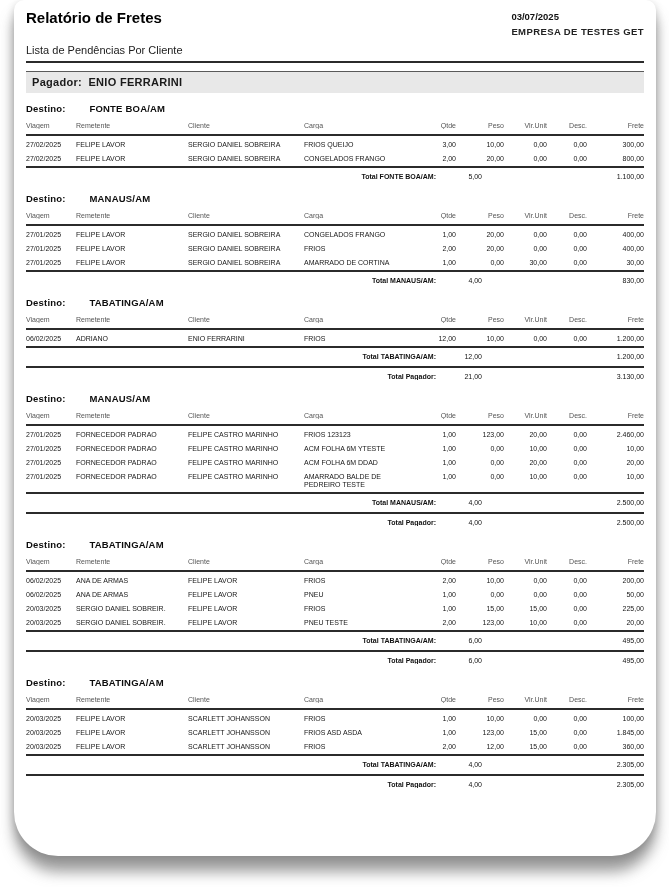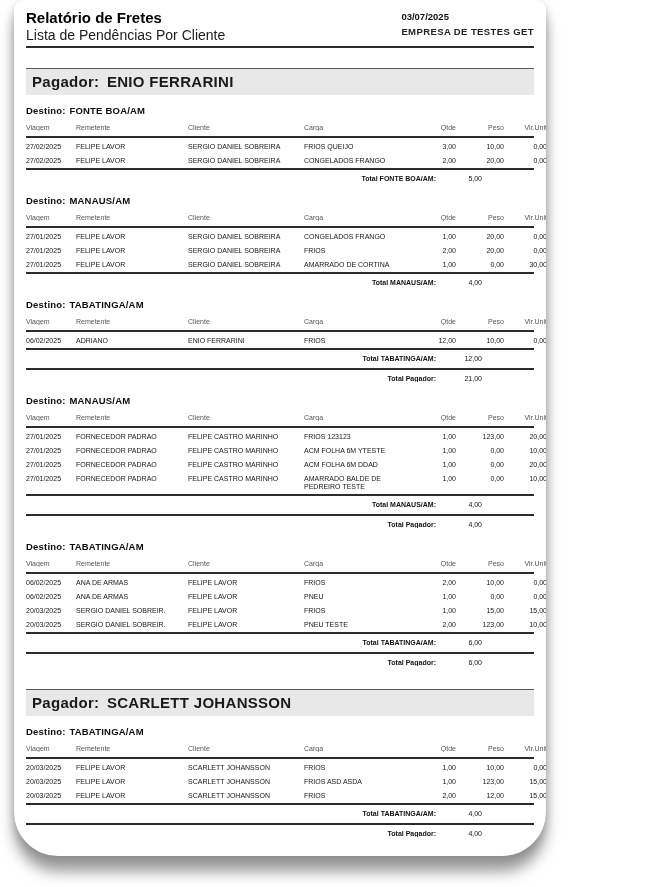--- a/index.html
+++ b/index.html
@@ -4,52 +4,52 @@
 <style>
   * { margin: 0; padding: 0; box-sizing: border-box; }
   html, body { background: #ffffff; }
   body {
     width: 669px; height: 887px;
     font-family: "Liberation Sans", "DejaVu Sans", sans-serif;
     position: relative; overflow: hidden;
   }
   .page {
     position: absolute; left: 14px; top: 0;
-    width: 532px; height: 856px;
+    width: 642px; height: 856px;
     background: #ffffff;
     border-radius: 10px 10px 44px 44px;
     box-shadow: 0 16px 14px rgba(95,95,95,0.6), 0 3px 8px rgba(0,0,0,0.22);
     overflow: hidden;
     padding: 9px 12px 0 12px;
   }
   
   .rpt-header { display: flex; justify-content: space-between; align-items: flex-start; }
   .rpt-title { font-size: 15px; font-weight: bold; color: #000; line-height: 17px; }
-  .rpt-subtitle { font-size: 14px; color: #1c1c1c; margin-top: 4px; line-height: 10px; }
+  .rpt-subtitle { font-size: 11px; color: #1c1c1c; margin-top: 19px; line-height: 10px; }
   .rpt-right { text-align: left; }
   .rpt-date { font-size: 9.5px; font-weight: bold; color: #111; line-height: 12px; margin-top: 2px; }
   .rpt-company { font-size: 9.5px; font-weight: bold; color: #222; letter-spacing: 0.4px; margin-top: 3px; line-height: 11px; }
   .hrule { border-bottom: 2px solid #2b2b2b; margin-top: 6px; }
   
   .band {
-    margin-top: 20px;
+    margin-top: 8px;
     background: #e8e8e8;
     border-top: 1px solid #5a5a5a;
-    font-size: 15px; font-weight: bold; color: #1a1a1a;
+    font-size: 11px; font-weight: bold; color: #1a1a1a;
     letter-spacing: 0.3px;
     padding: 4px 10px 5px 6px;
   }
   .band .name { margin-left: 3px; }
   
   .destino-heading {
     margin-top: 10px;
     font-size: 9.5px; font-weight: bold; color: #0d0d0d;
     letter-spacing: 0.2px; line-height: 11px;
   }
-  .destino-heading .name { margin-left: 1px; }
+  .destino-heading .name { margin-left: 21px; }
   .grid {
     display: grid;
     grid-template-columns: 50px 112px 116px 112px 40px 48px 43px 40px 57px;
     align-items: start;
   }
   .hdr {
     margin-top: 8px;
     font-size: 7px; color: #555;
     padding-bottom: 5px;
     border-bottom: 2px solid #2b2b2b;
@@ -402,23 +402,20 @@
 </div>
     <div class="total-grid pagador-total">
       <div class="c total-label">Total Pagador:</div>
       <div class="c num t-qtde">6,00</div>
       <div class="c"></div>
       <div class="c num t-frete">495,00</div>
     </div>
   </section>
 
   <section class="group">
-    <div class="band">
-      <span>Pagador:</span><span class="name pagador-name"> SCARLETT JOHANSSON</span>
-    </div>
     <div class="destinos">
   <div class="destino">
     <div class="destino-heading">
       <span>Destino:</span><span class="name destino-name"> TABATINGA/AM</span>
     </div>
     <div class="grid hdr">
       <div class="c">Viagem</div>
       <div class="c">Remetente</div>
       <div class="c">Cliente</div>
       <div class="c">Carga</div>

